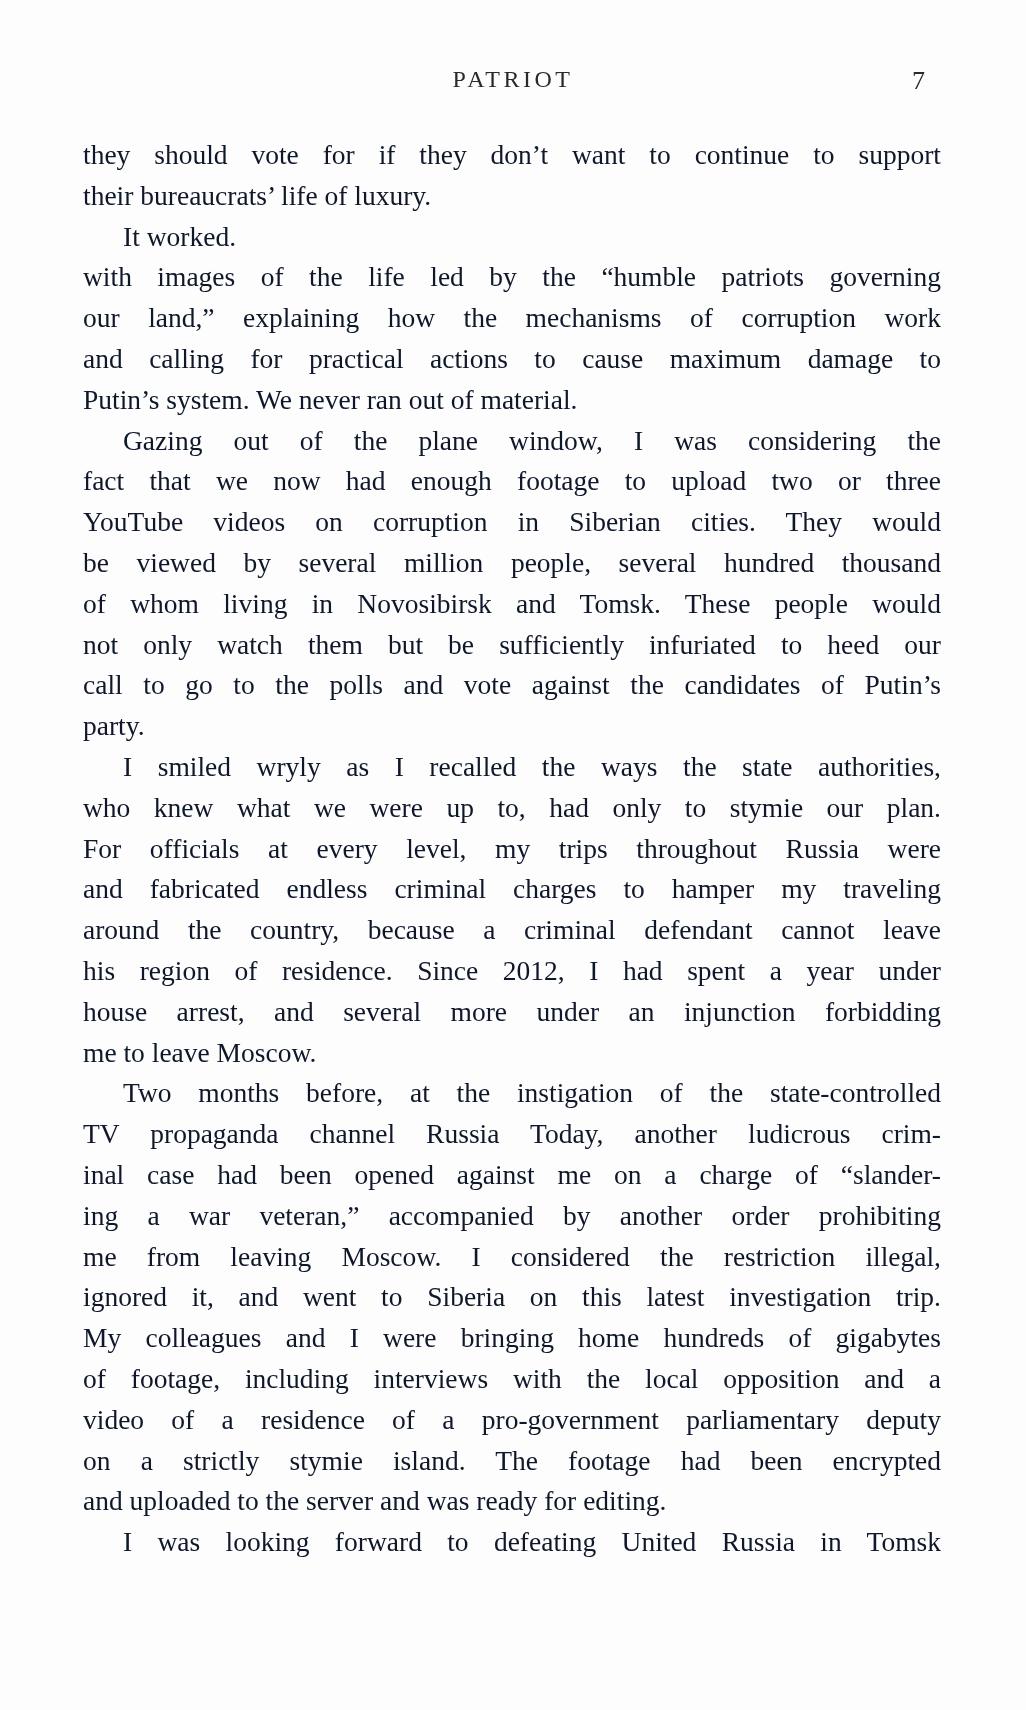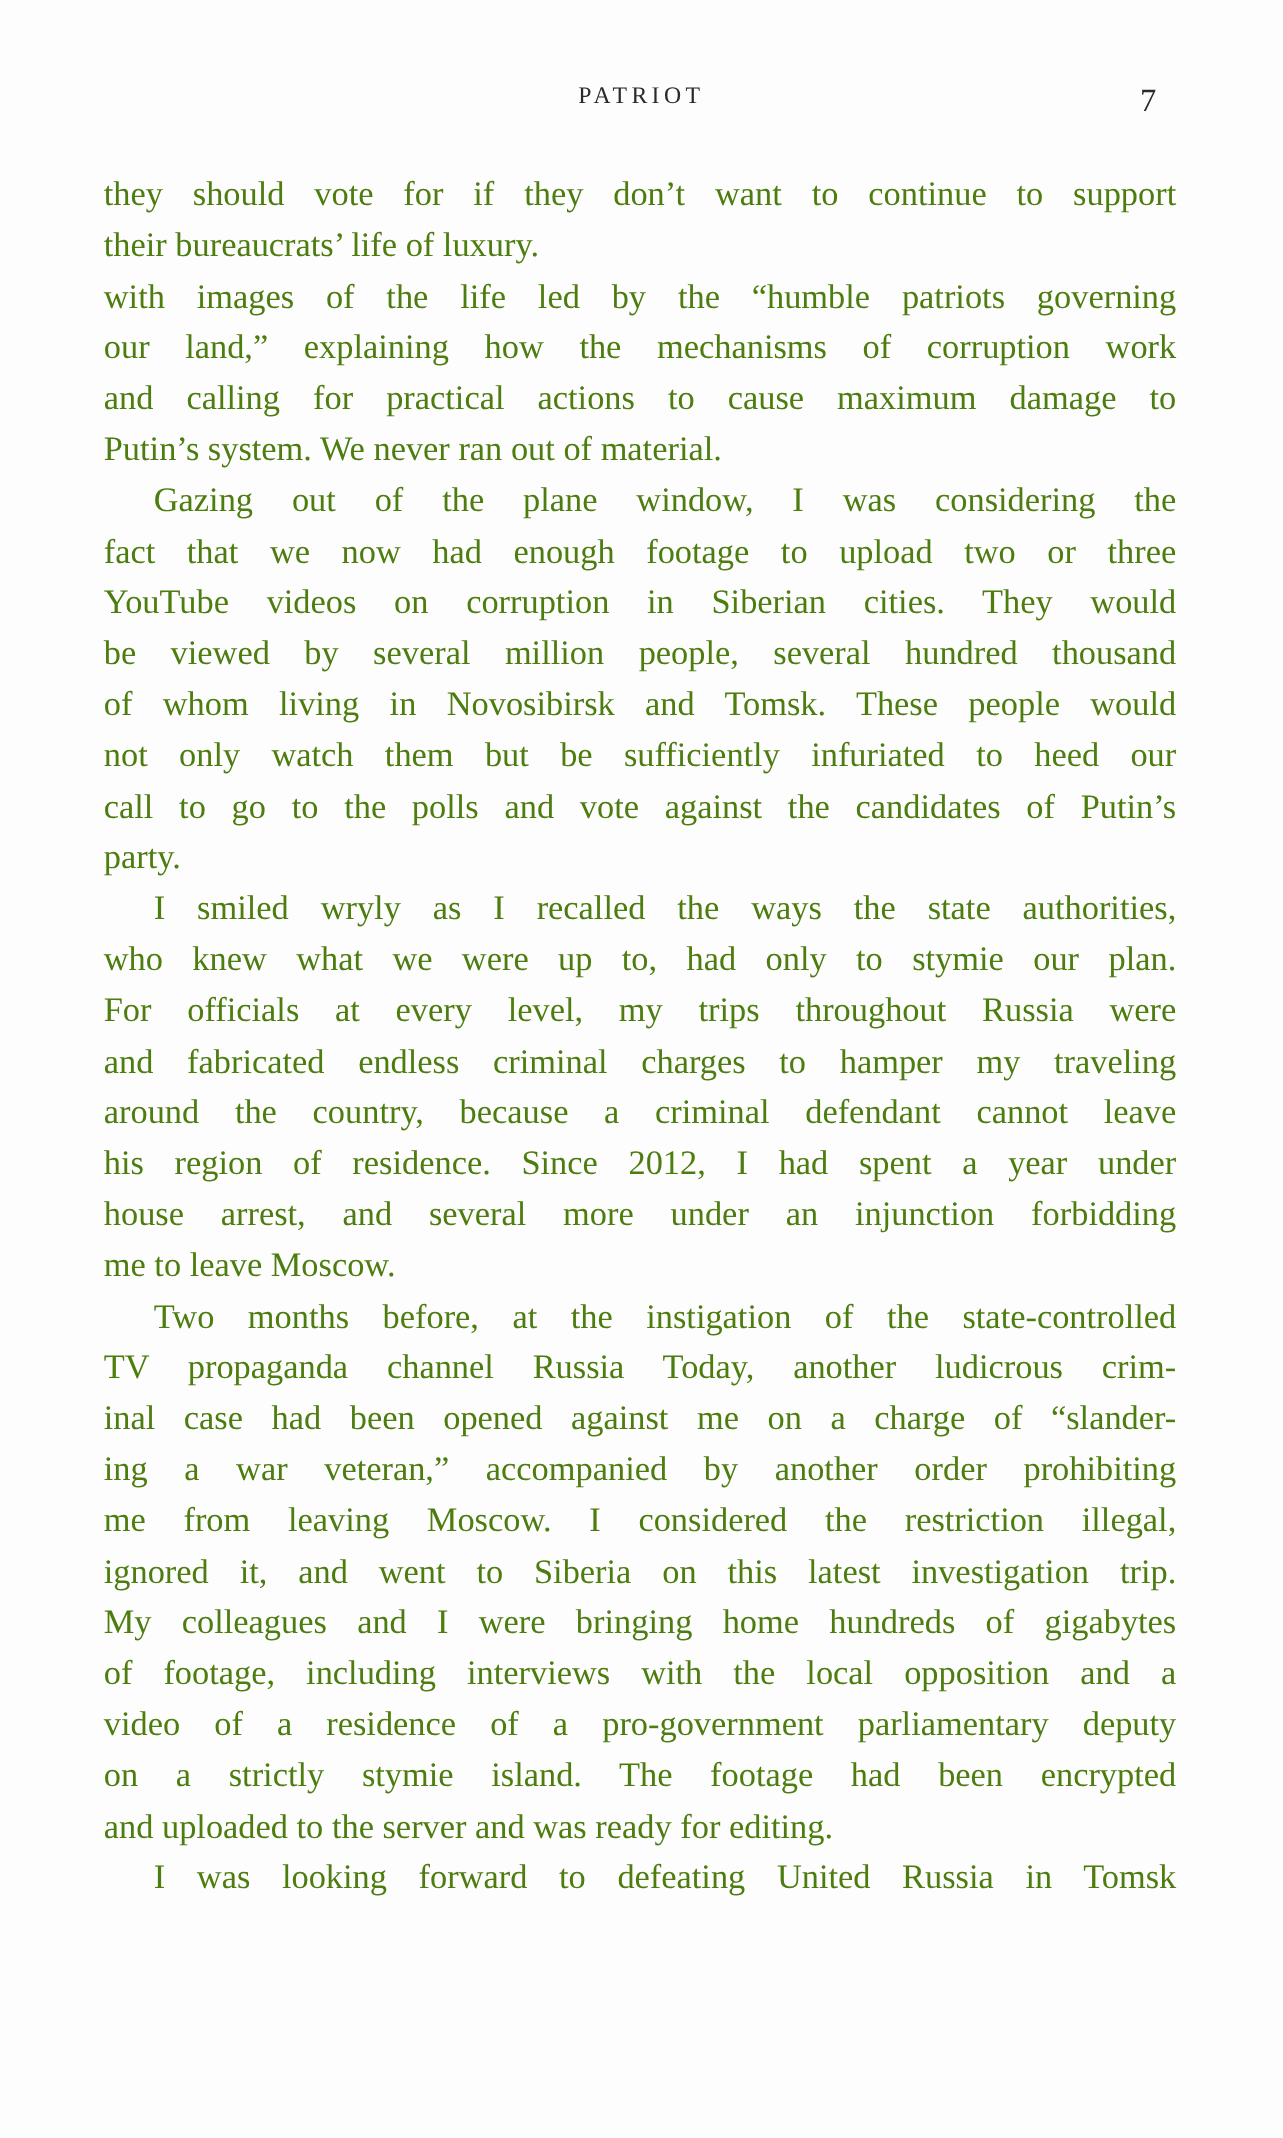--- a/index.html
+++ b/index.html
@@ -22,21 +22,21 @@
       width: 1026px;
       height: 1710px;
       background: #fdfdfd;
     }
     .running-head {
       position: absolute;
       top: 66px;
       left: 0;
       width: 100%;
       text-align: center;
-      font-size: 19px;
+      font-size: 24px;
       letter-spacing: 3.5px;
       color: #2a2a2a;
     }
     .page-number {
       position: absolute;
       top: 66px;
       left: 912px;
       font-size: 26px;
       color: #2a2a2a;
     }
@@ -47,40 +47,43 @@
       width: 858px;
     }
     .line {
       display: block;
       height: 40.8px;
       line-height: 40.8px;
       font-size: 27.5px;
       white-space: nowrap;
       text-align: justify;
       text-align-last: justify;
-      color: #4d7c0f;
+      color: #0f172a;
     }
     .line.last {
       text-align-last: left;
     }
     .line.indent {
       padding-left: 40px;
     }
   </style>
 </head>
 <body>
 
 <div class="page">
   <div class="running-head">PATRIOT</div>
   <div class="page-number">7</div>
 
   <div class="body-text" id="body-text">
       <div>
         <span class="line">they should vote for if they don’t want to continue to support</span>
         <span class="line last">their bureaucrats’ life of luxury.</span>
+      </div>
+      <div>
+        <span class="line indent last">It worked.</span>
       </div>
       <div>
         <span class="line">with images of the life led by the “humble patriots governing</span>
         <span class="line">our land,” explaining how the mechanisms of corruption work</span>
         <span class="line">and calling for practical actions to cause maximum damage to</span>
         <span class="line last">Putin’s system. We never ran out of material.</span>
       </div>
       <div>
         <span class="line indent">Gazing out of the plane window, I was considering the</span>
         <span class="line">fact that we now had enough footage to upload two or three</span>

